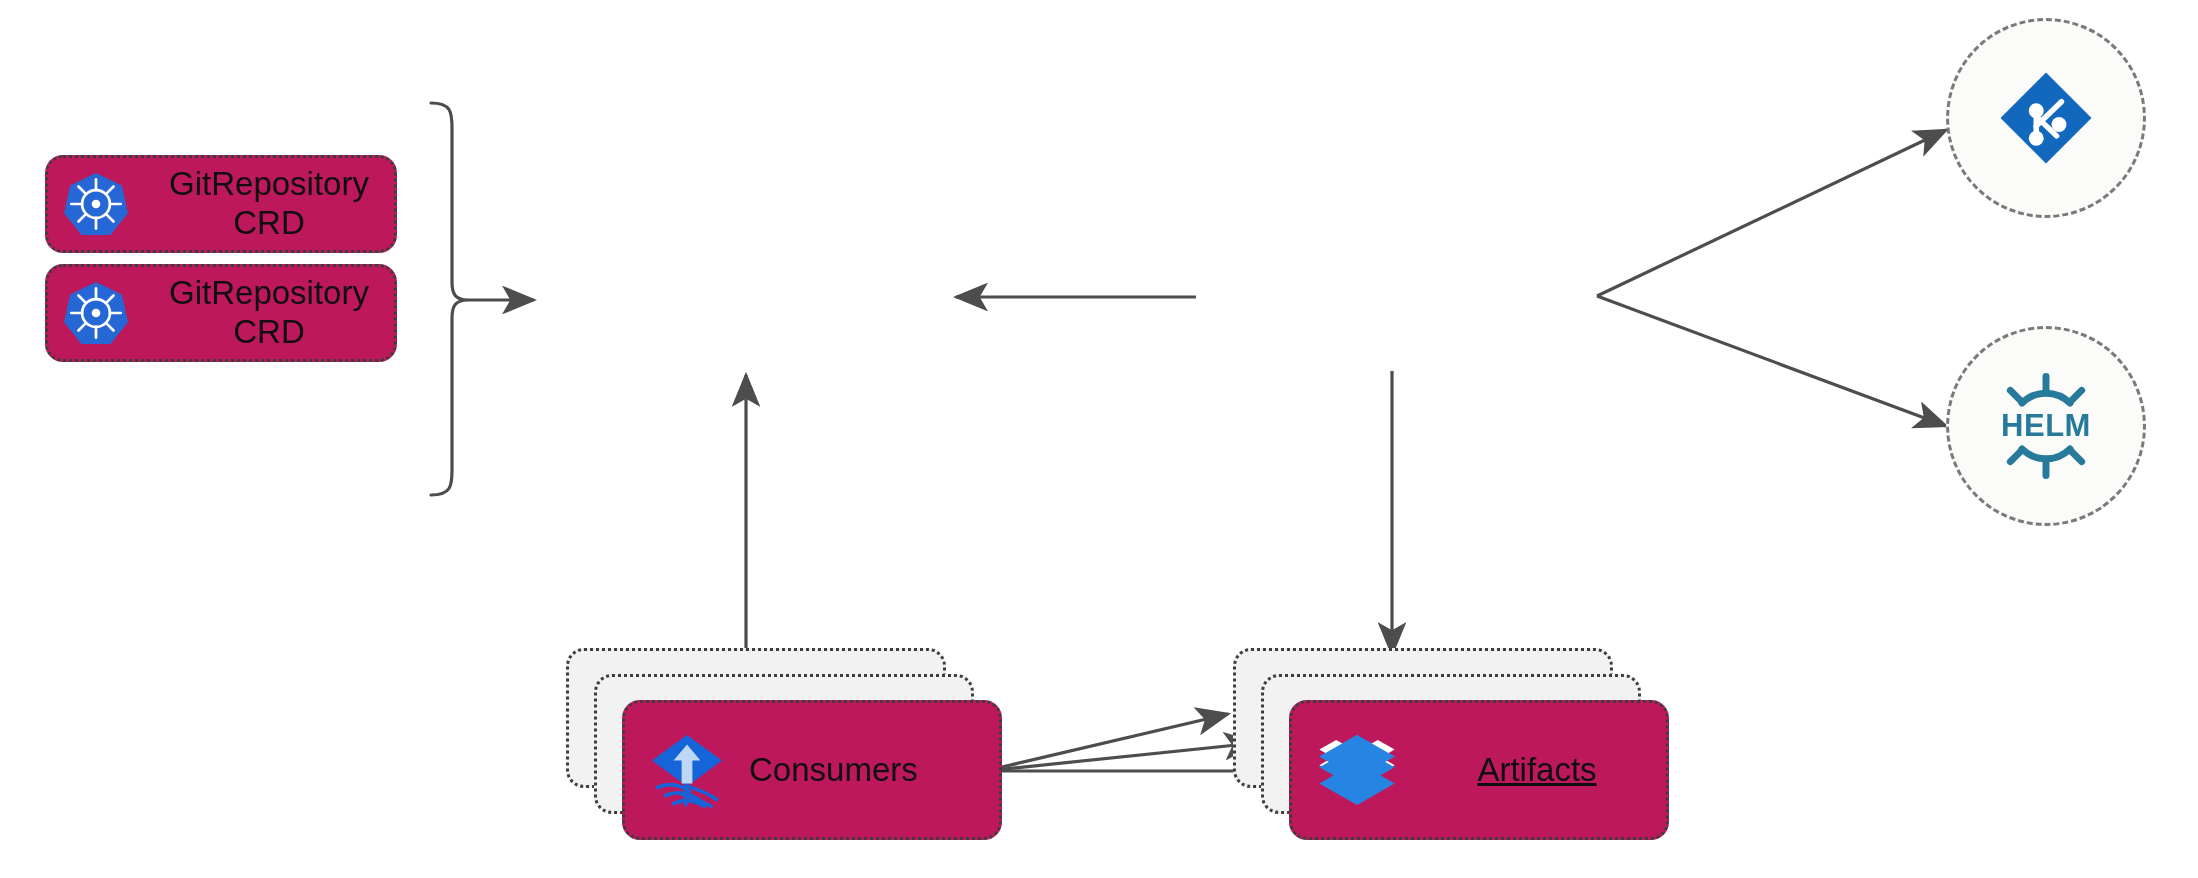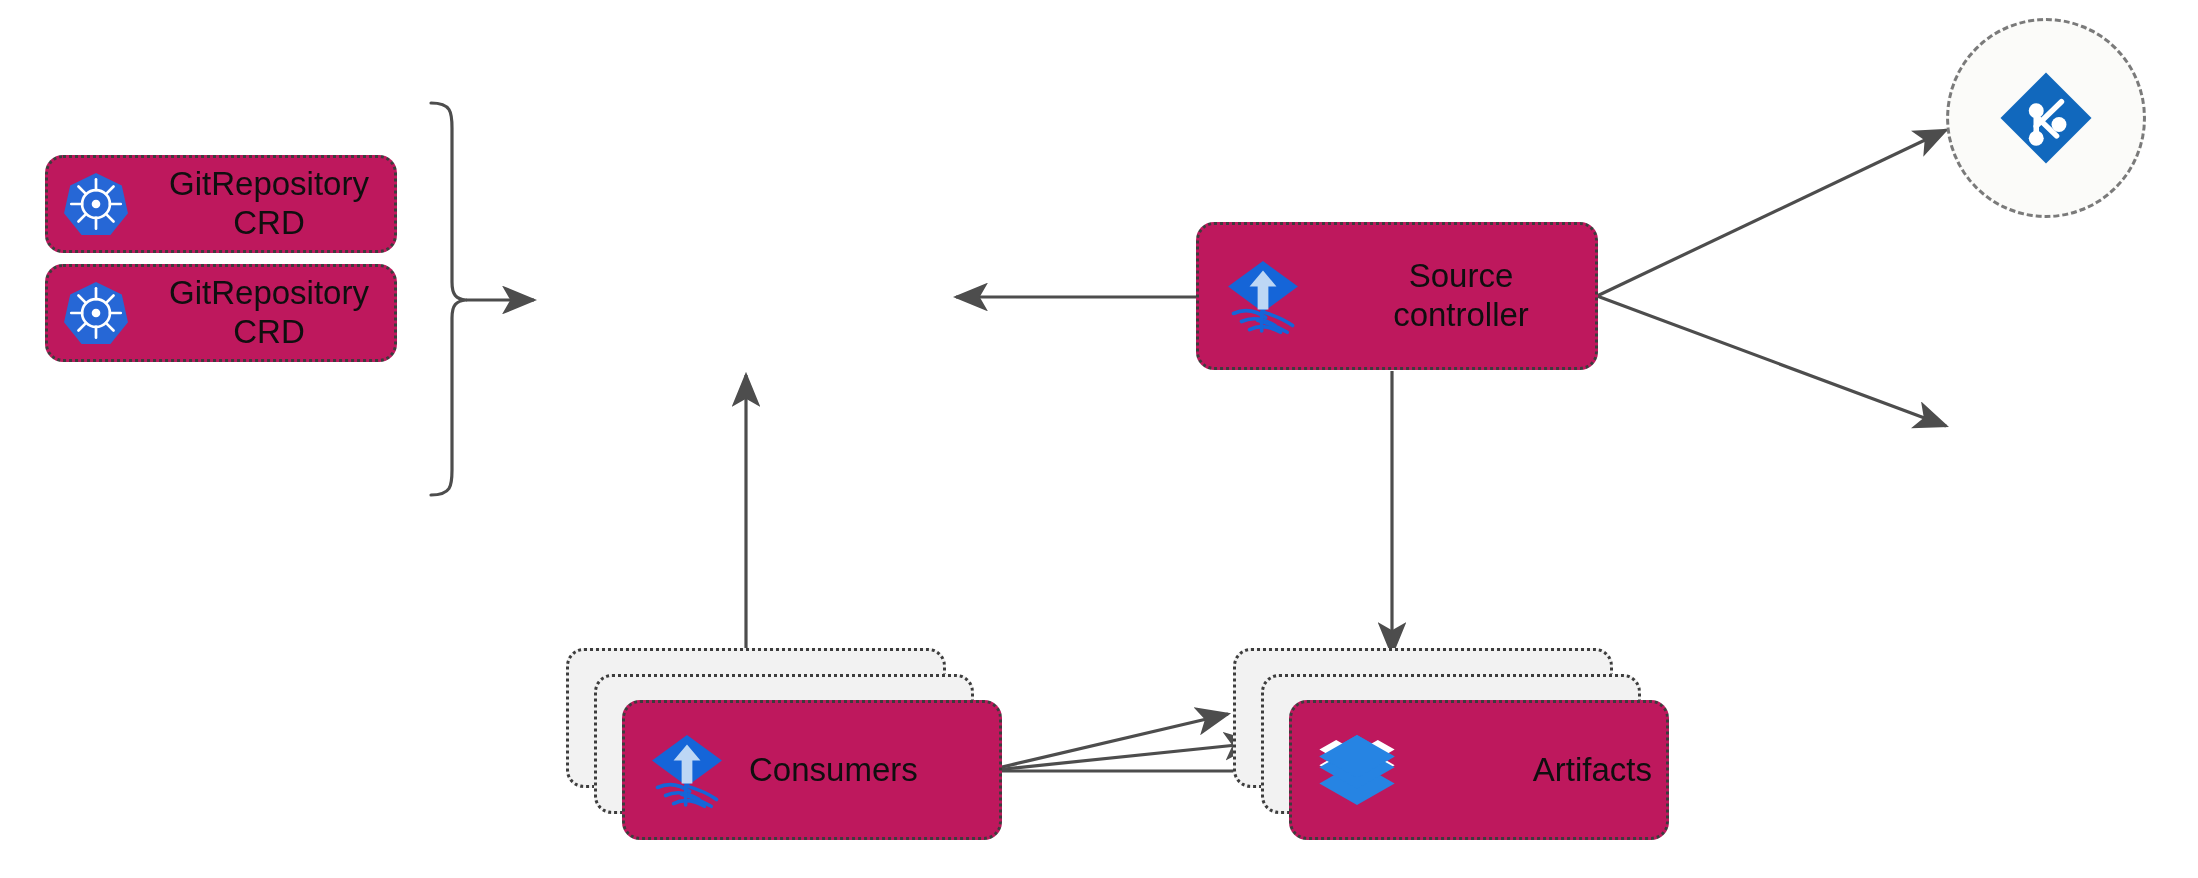--- a/index.html
+++ b/index.html
@@ -98,38 +98,20 @@
           <line x1="22.4" y1="41.6" x2="15" y2="49"></line>
         </g>
         <circle cx="32" cy="32" r="4.2" fill="#ffffff"></circle>
       </svg>
     </span>
     <span class="lbl">GitRepository
 CRD</span>
   </div>
 
 
-  <div class="node" style="left:1196px;top:222px;width:402px;height:148px;">
-    <span class="ico" style="width:128px;">
-      <svg width="86" height="86" viewBox="0 0 64 64">
-        <path d="M32 6 L58 25 L32 44 L6 25 Z" fill="#1565d8"></path>
-        <path d="M32 13 L42 25 L36 25 L36 42 L28 42 L28 25 L22 25 Z" fill="#bdd7f5"></path>
-        <g fill="none" stroke="#1565d8" stroke-width="2.7" stroke-linecap="round">
-          <path d="M10 45 C19 41 27 43 34 48"></path>
-          <path d="M16 51 C25 47 33 49 41 54"></path>
-          <path d="M22 57 C30 53 38 55 45 59"></path>
-          <path d="M32 44 C39 46 47 49 54 54"></path>
-          <path d="M28 50 C35 52 43 55 50 59"></path>
-          <path d="M31 44 L31 58"></path>
-        </g>
-      </svg>
-    </span>
-    <span class="lbl">Source
-controller</span>
-  </div>
 
   <div class="stack-ghost" style="left:566px;top:648px;width:380px;height:140px;"></div>
   <div class="stack-ghost" style="left:594px;top:674px;width:380px;height:140px;"></div>
   <div class="node" style="left:622px;top:700px;width:380px;height:140px;">
     <span class="ico" style="width:124px;">
       <svg width="86" height="86" viewBox="0 0 64 64">
         <path d="M32 6 L58 25 L32 44 L6 25 Z" fill="#1565d8"></path>
         <path d="M32 13 L42 25 L36 25 L36 42 L28 42 L28 25 L22 25 Z" fill="#bdd7f5"></path>
         <g fill="none" stroke="#1565d8" stroke-width="2.7" stroke-linecap="round">
           <path d="M10 45 C19 41 27 43 34 48"></path>
@@ -151,33 +133,52 @@
       <svg width="86" height="86" viewBox="0 0 64 64">
         <path d="M32 6 L60 22 L32 38 L4 22 Z" fill="#2684e3"></path>
         <path d="M32 30 L47.5 21.2 L60 28.4 L32 44.6 L4 28.4 L16.5 21.2 Z" fill="#ffffff"></path>
         <path d="M32 26 L60 42 L32 58 L4 42 Z" fill="#2684e3"></path>
         <path d="M32 18.4 L47.5 9.6 L60 16.8 L32 33 L4 16.8 L16.5 9.6 Z" fill="#ffffff"></path>
         <path d="M32 14 L60 30 L32 46 L4 30 Z" fill="#2684e3"></path>
         <path d="M32 6 L60 22 L32 38 L4 22 Z" fill="#2684e3"></path>
         <path d="M32 23.6 L44 16.8 L49 19.6 L32 29.4 L15 19.6 L20 16.8 Z" fill="#ffffff" opacity="0"></path>
       </svg>
     </span>
-    <span class="lbl" style="text-align:right;padding-left:0;">Artifacts</span>
+    <span class="lbl" style="text-align:center;padding-left:0;text-decoration:underline;">Artifacts</span>
   </div>
 
   <div class="circle" style="left:1946px;top:18px;width:200px;height:200px;">
     <span>
       <svg width="104" height="104" viewBox="0 0 64 64">
         <path d="M32 4 L60 32 L32 60 L4 32 Z" fill="#1168bd"></path>
         <g stroke="#ffffff" stroke-width="3.4" fill="none" stroke-linecap="round">
           <line x1="41.5" y1="22" x2="26" y2="37"></line>
           <line x1="26" y1="29" x2="26" y2="42"></line>
           <line x1="26" y1="31" x2="38.5" y2="43"></line>
         </g>
         <circle cx="26" cy="44.5" r="4.6" fill="#ffffff"></circle>
         <circle cx="26" cy="27.5" r="4.6" fill="#ffffff"></circle>
         <circle cx="40" cy="36" r="4.6" fill="#ffffff"></circle>
       </svg>
     </span>
   </div>
 
+  <div class="circle" style="left:1946px;top:326px;width:200px;height:200px;">
+    <span style="position:relative;display:block;width:124px;height:124px;">
+      <svg width="124" height="124" viewBox="0 0 64 64" style="position:absolute;left:0;top:0;">
+        <g fill="none" stroke="#277a9b" stroke-width="3.6" stroke-linecap="round">
+          <path d="M19.6 20.2 A17.5 17.5 0 0 1 44.4 20.2"></path>
+          <path d="M44.4 43.8 A17.5 17.5 0 0 1 19.6 43.8"></path>
+          <line x1="32" y1="6.5" x2="32" y2="14"></line>
+          <line x1="32" y1="50" x2="32" y2="57.5"></line>
+          <line x1="13.6" y1="13.6" x2="18.9" y2="18.9"></line>
+          <line x1="45.1" y1="45.1" x2="50.4" y2="50.4"></line>
+          <line x1="50.4" y1="13.6" x2="45.1" y2="18.9"></line>
+          <line x1="18.9" y1="45.1" x2="13.6" y2="50.4"></line>
+        </g>
+      </svg>
+      <span style="position:absolute;left:0;top:0;width:124px;height:124px;
+                   display:flex;align-items:center;justify-content:center;
+                   color:#277a9b;font-size:31px;font-weight:bold;letter-spacing:0.5px;">HELM</span>
+    </span>
+  </div>
 
 </div>
 
 </body></html>

